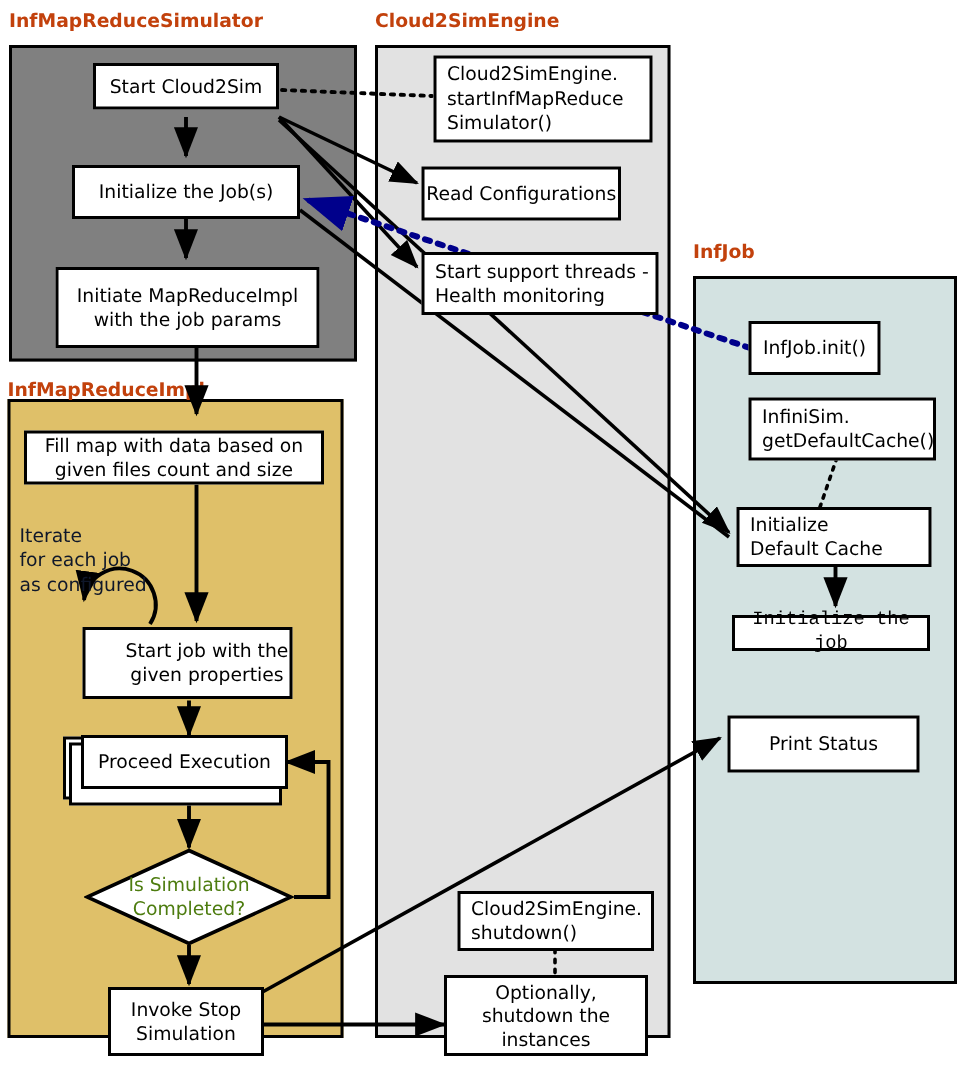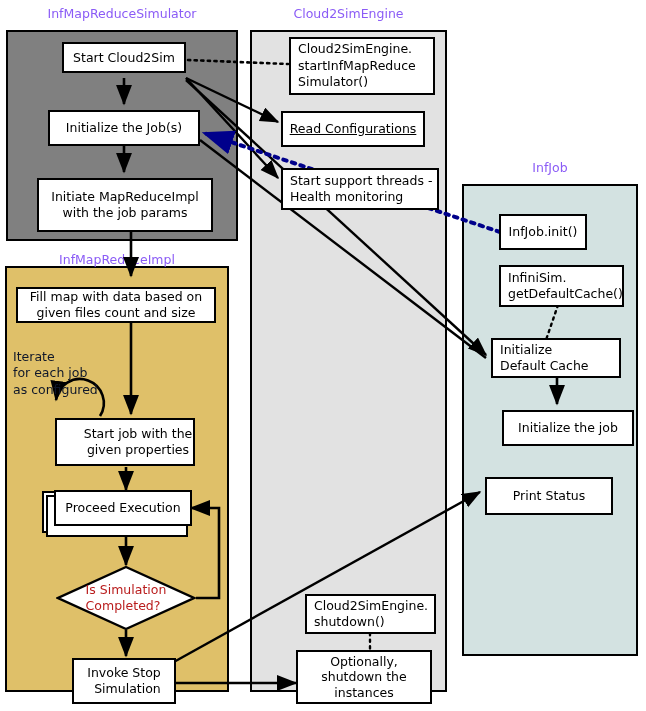--- a/index.html
+++ b/index.html
@@ -18,24 +18,24 @@
     overflow: hidden;
   }
   .panel {
     position: absolute;
     border: 2px solid #000000;
     box-sizing: border-box;
   }
   .panel-title {
     position: absolute;
     font-size: 12.5px;
-    color: #8b5cf6;
-    text-align: center;
+    color: #c2410c;
     white-space: nowrap;
     line-height: 1;
+    font-weight: bold;
   }
   .node {
     position: absolute;
     background: #ffffff;
     border: 2px solid #000000;
     box-sizing: border-box;
     display: flex;
     align-items: center;
     justify-content: center;
     text-align: center;
@@ -62,23 +62,24 @@
   }
   .diamond-label {
     position: absolute;
     left: 0;
     top: 0;
     width: 100%;
     height: 100%;
     display: flex;
     align-items: center;
     justify-content: center;
+    text-align: center;
     font-size: 12.5px;
     line-height: 1.25;
-    color: #b91c1c;
+    color: #4d7c0f;
   }
   .note {
     position: absolute;
     font-size: 12.5px;
     color: #0f172a;
     line-height: 1.3;
     white-space: pre-line;
     z-index: 4;
   }
   svg.edges {
@@ -165,21 +166,21 @@
 
   <div class="node" style="left:48px; top:110px; width:152px; height:36px;">Initialize the Job(s)</div>
 
   <div class="node" style="left:37px; top:178px; width:176px; height:54px; white-space:pre-line;">Initiate MapReduceImpl
 with the job params</div>
 
   <div class="node left" style="left:289px; top:37px; width:146px; height:58px; white-space:pre-line; line-height:1.35;">Cloud2SimEngine.
 startInfMapReduce
 Simulator()</div>
 
-  <div class="node" style="left:281px; top:111px; width:144px; height:36px;text-decoration:underline;">Read Configurations</div>
+  <div class="node" style="left:281px; top:111px; width:133px; height:36px;">Read Configurations</div>
 
   <div class="node left" style="left:281px; top:168px; width:158px; height:42px; white-space:pre-line;">Start support threads -
 Health monitoring</div>
 
   <div class="node left" style="left:305px; top:594px; width:131px; height:40px; white-space:pre-line;">Cloud2SimEngine.
 shutdown()</div>
 
   <div class="node" style="left:296px; top:650px; width:136px; height:54px; white-space:pre-line;">Optionally,
 shutdown the
 instances</div>
@@ -199,28 +200,28 @@
   <div class="node" style="left:54px; top:490px; width:138px; height:36px;">Proceed Execution</div>
 
   <div class="diamond-wrap" style="left:56px; top:565px; width:140px; height:66px;">
     <svg width="140" height="66" viewBox="0 0 140 66">
       <polygon points="70,2 138,33 70,64 2,33" fill="#ffffff" stroke="#000000" stroke-width="2.4"></polygon>
     </svg>
     <div class="diamond-label" style="white-space:pre-line;">Is Simulation
 Completed?</div>
   </div>
 
-  <div class="node" style="left:72px; top:658px; width:104px; height:46px; white-space:pre-line;text-align:right;">Invoke Stop
+  <div class="node" style="left:72px; top:658px; width:104px; height:46px; white-space:pre-line;">Invoke Stop
 Simulation</div>
 
   <div class="node" style="left:499px; top:214px; width:88px; height:36px;">InfJob.init()</div>
 
   <div class="node left" style="left:491px; top:338px; width:130px; height:40px; white-space:pre-line;">Initialize
 Default Cache</div>
 
   <div class="node left" style="left:499px; top:265px; width:125px; height:42px; white-space:pre-line;">InfiniSim.
 getDefaultCache()</div>
 
-  <div class="node" style="left:502px; top:410px; width:132px; height:36px;">Initialize the job</div>
+  <div class="node" style="left:488px; top:410px; width:132px; height:24px;font-family:Liberation Mono, monospace;">Initialize the job</div>
 
   <div class="node" style="left:485px; top:477px; width:128px; height:38px;">Print Status</div>
 
 </div>
 
 </body></html>

